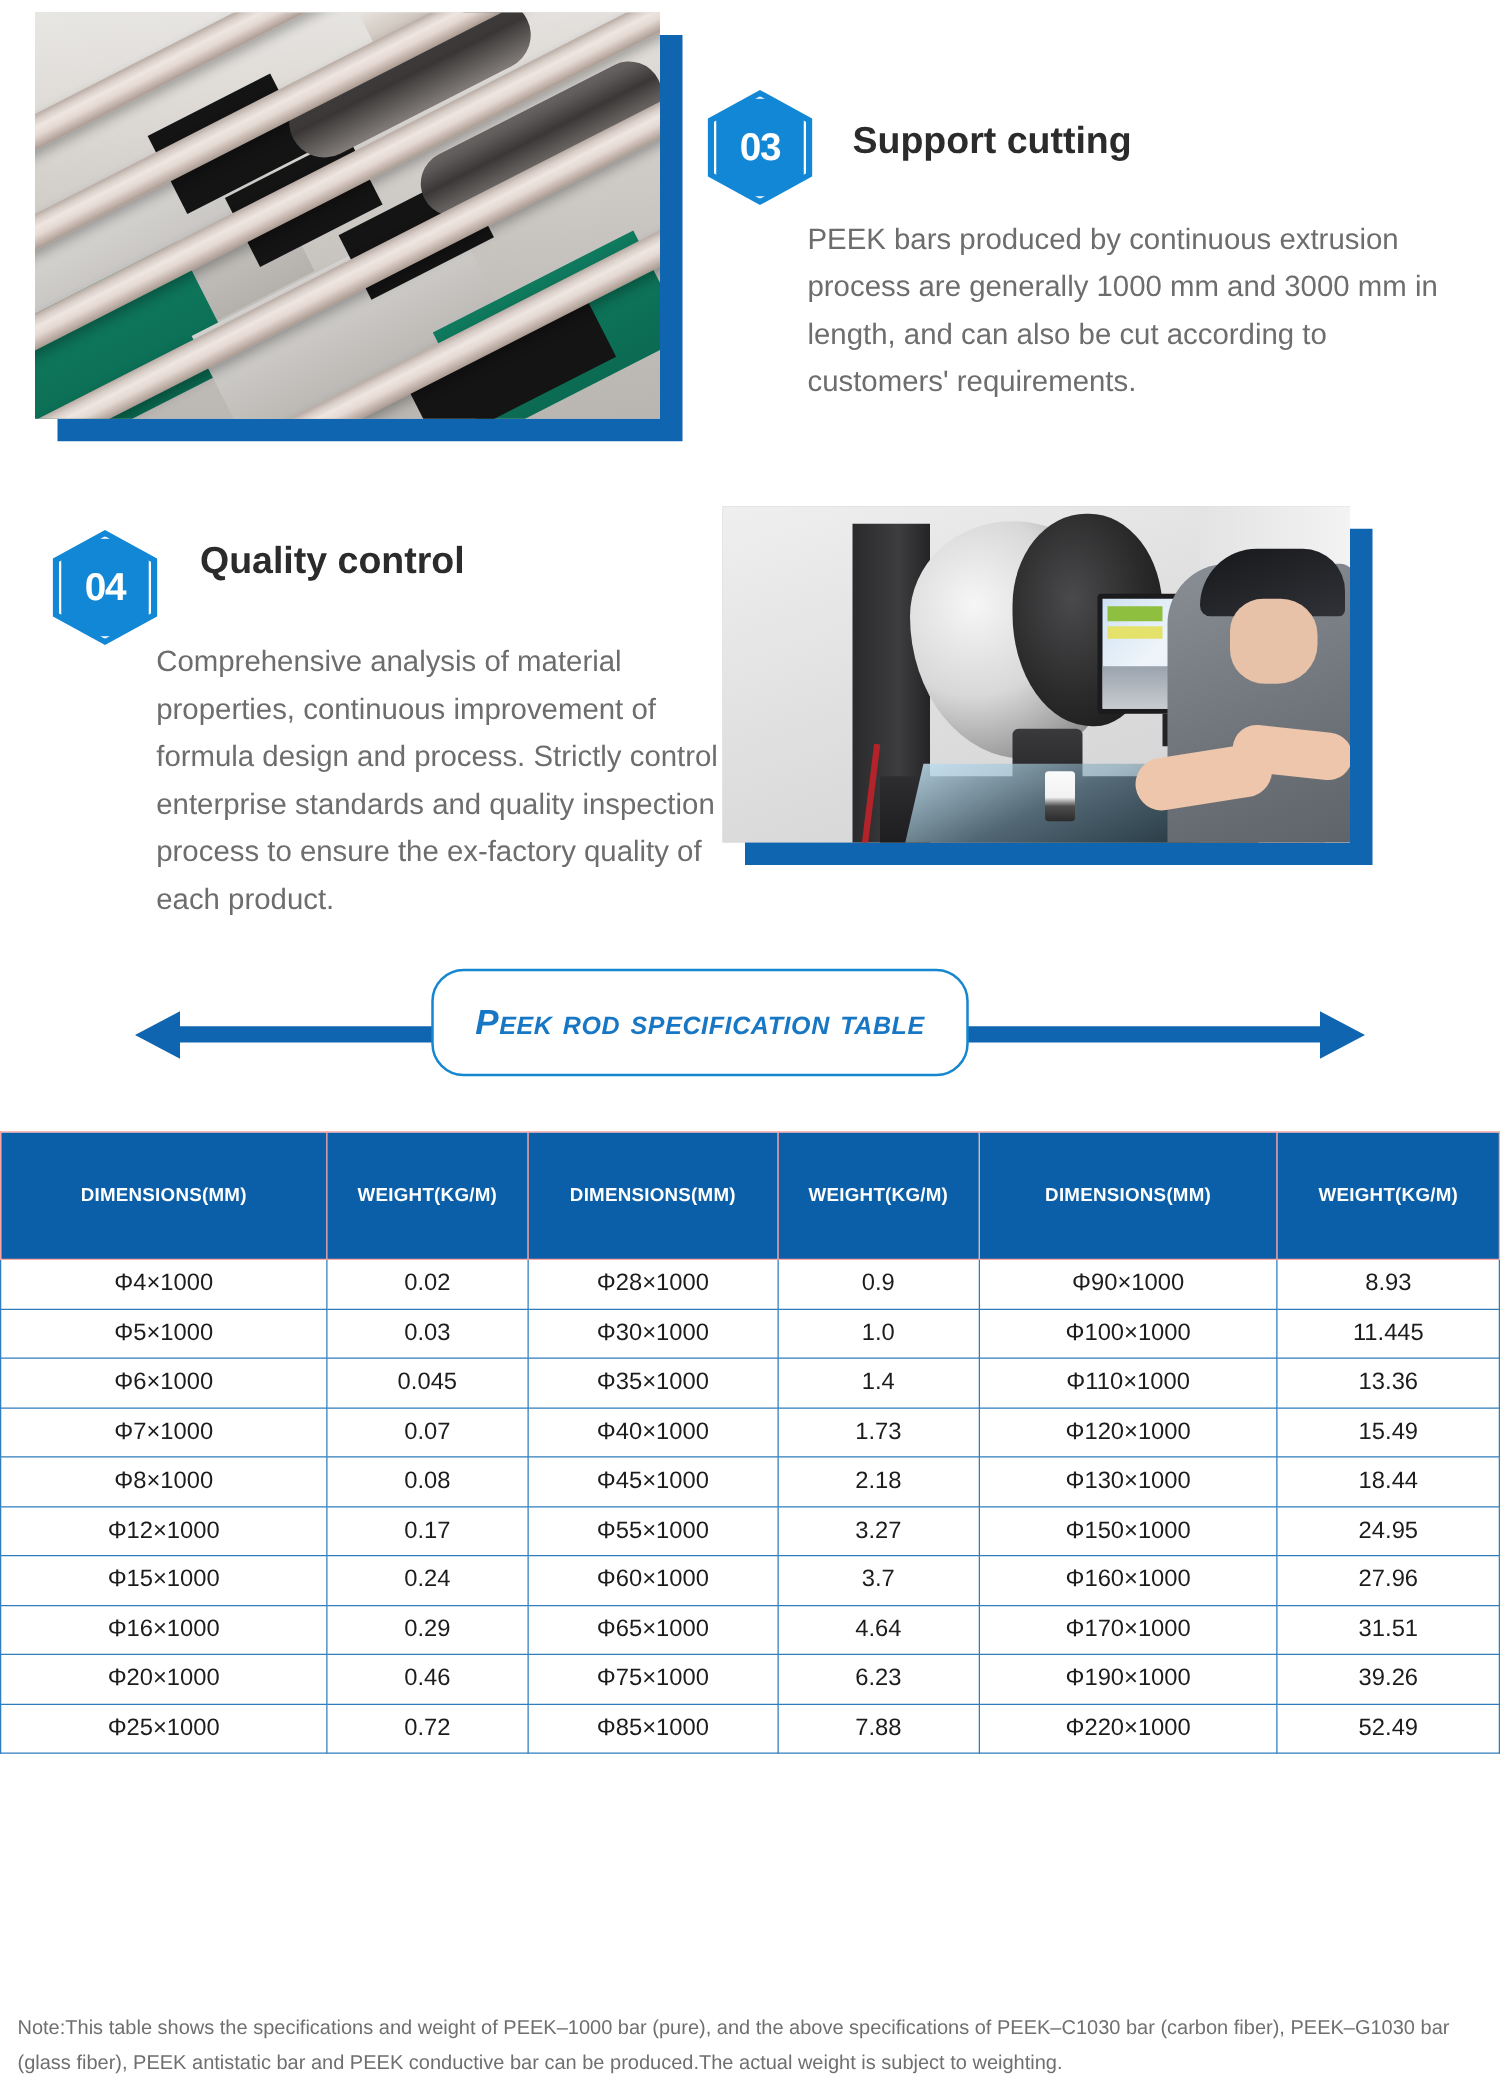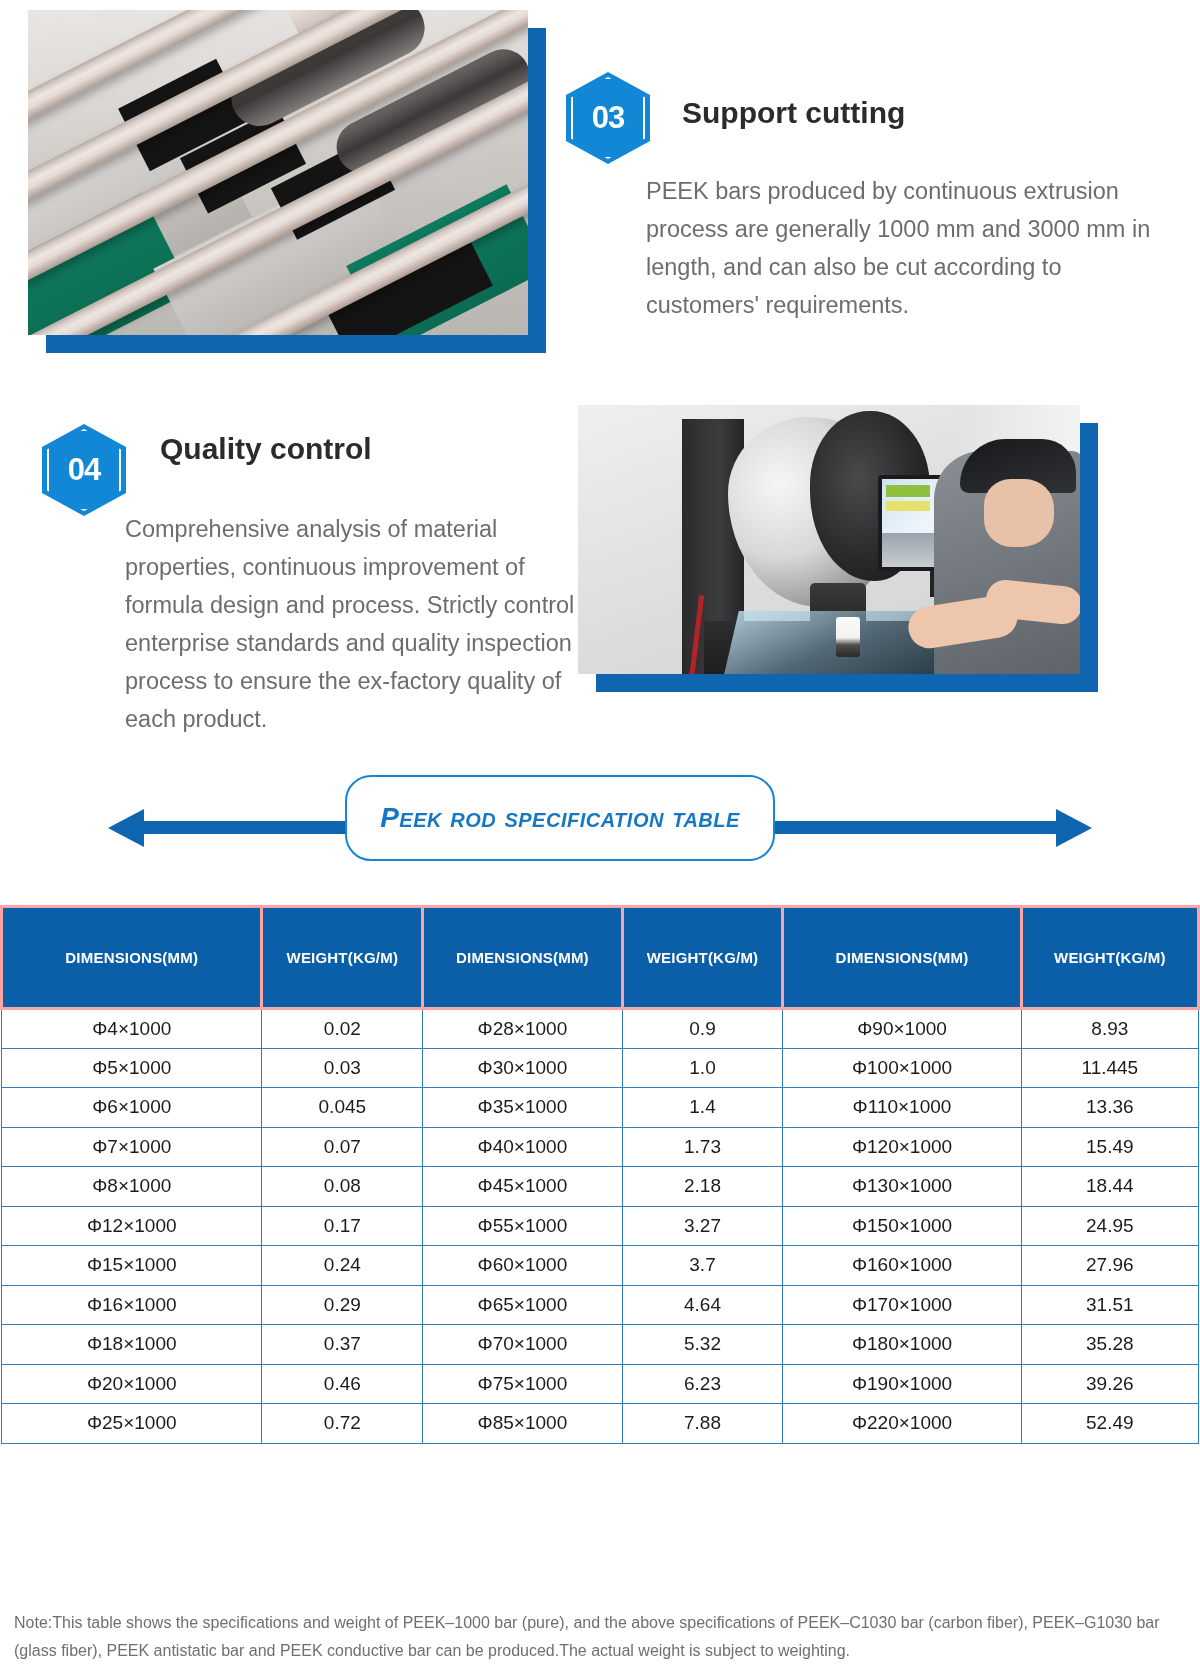--- a/index.html
+++ b/index.html
@@ -186,21 +186,21 @@
 
   
   .spec-wrap { position: absolute; left: 0; top: 905px; width: 1200px; }
   table.spec { width: 1200px; border-collapse: collapse; table-layout: fixed; }
   table.spec th {
     background: #0a5fa8;
     color: #ffffff;
     font-size: 15px;
     font-weight: bold;
     height: 102px;
-    border: 3px solid #fca5a5;
+    border: 1px solid #fca5a5;
     letter-spacing: .2px;
   }
   table.spec td {
     height: 39.5px;
     text-align: center;
     font-size: 19px;
     color: #1c1c1c;
     border: 1px solid #2f7dbd;
     background: #ffffff;
   }
@@ -382,28 +382,20 @@
           </tr>
           <tr>
             <td>Φ16×1000</td>
             <td>0.29</td>
             <td>Φ65×1000</td>
             <td>4.64</td>
             <td>Φ170×1000</td>
             <td>31.51</td>
           </tr>
           <tr>
-            <td>Φ18×1000</td>
-            <td>0.37</td>
-            <td>Φ70×1000</td>
-            <td>5.32</td>
-            <td>Φ180×1000</td>
-            <td>35.28</td>
-          </tr>
-          <tr>
             <td>Φ20×1000</td>
             <td>0.46</td>
             <td>Φ75×1000</td>
             <td>6.23</td>
             <td>Φ190×1000</td>
             <td>39.26</td>
           </tr>
           <tr>
             <td>Φ25×1000</td>
             <td>0.72</td>

